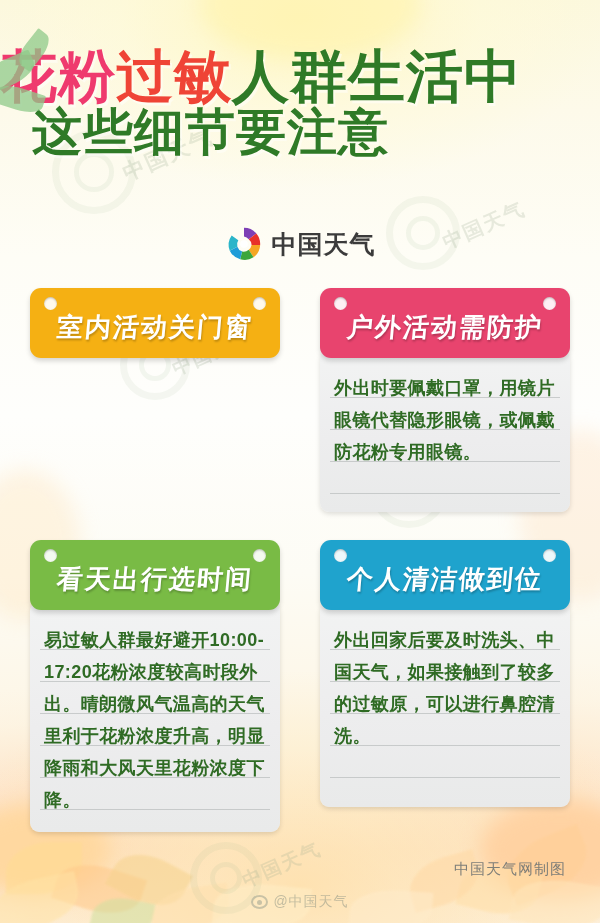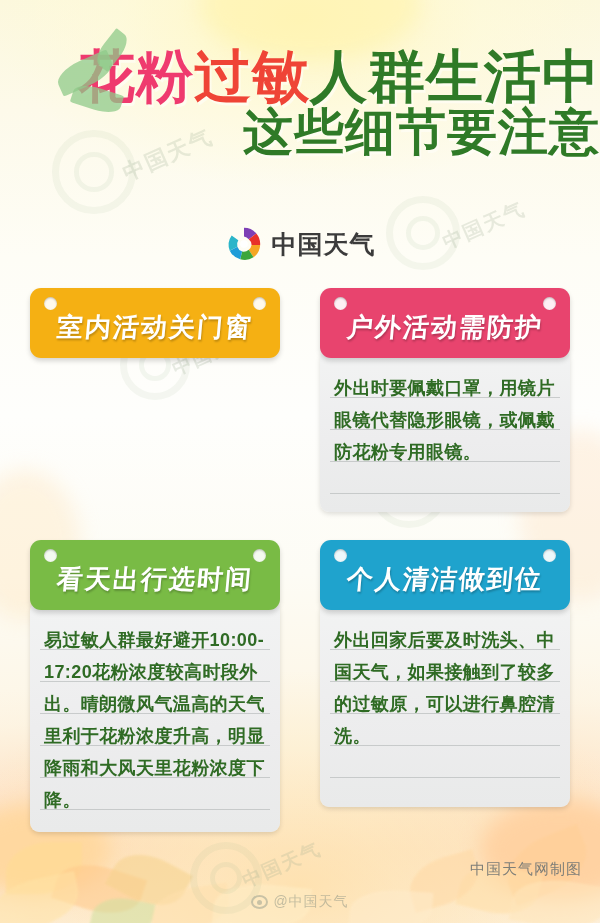--- a/index.html
+++ b/index.html
@@ -39,21 +39,21 @@
   .wm-text {
     position:absolute;
     color:rgba(150,170,140,0.22);
     font-weight:bold;
     letter-spacing:2px;
     white-space:nowrap;
     transform:rotate(-24deg);
   }
 
   
-  .title-wrap { position:absolute; left:0; top:46px; width:600px; text-align:right; }
+  .title-wrap { position:absolute; left:0; top:46px; width:600px; text-align:left; }
   .title-line1 {
     font-size:57px; font-weight:bold; line-height:1.06;
     letter-spacing:1px; white-space:nowrap;
   }
   .title-line2 {
     margin-top:0;
     font-size:50px; font-weight:bold; line-height:1.06;
     color:#2f7a27; letter-spacing:1px;
     text-shadow:2px 3px 0 rgba(255,255,255,.45);
     padding-left:32px;
@@ -132,21 +132,21 @@
   .body-text {
     position:relative;
     font-size:18px; line-height:32px;
     color:#2f6b24; font-weight:bold;
     letter-spacing:.4px;
     text-indent:0;
   }
 
   
   .credit {
-    position:absolute; right:18px; top:860px;
+    position:absolute; right:34px; top:860px;
     font-size:15px; color:#7e7e78; letter-spacing:1px;
   }
   .weibo {
     position:absolute; left:0; top:893px; width:600px;
     display:flex; align-items:center; justify-content:center; gap:5px;
     opacity:.52;
   }
   .weibo-eye {
     width:17px; height:14px; border-radius:50%;
     border:2px solid #9aa08f;

